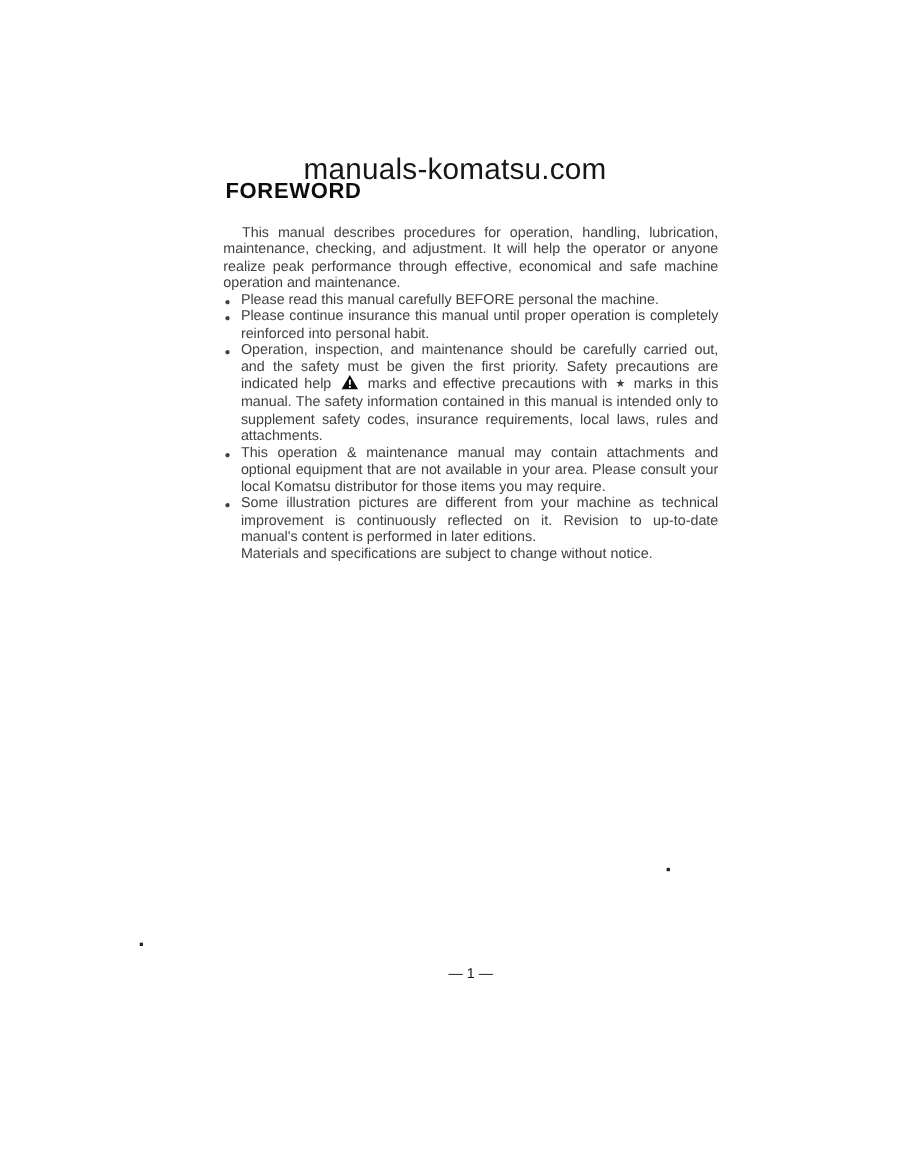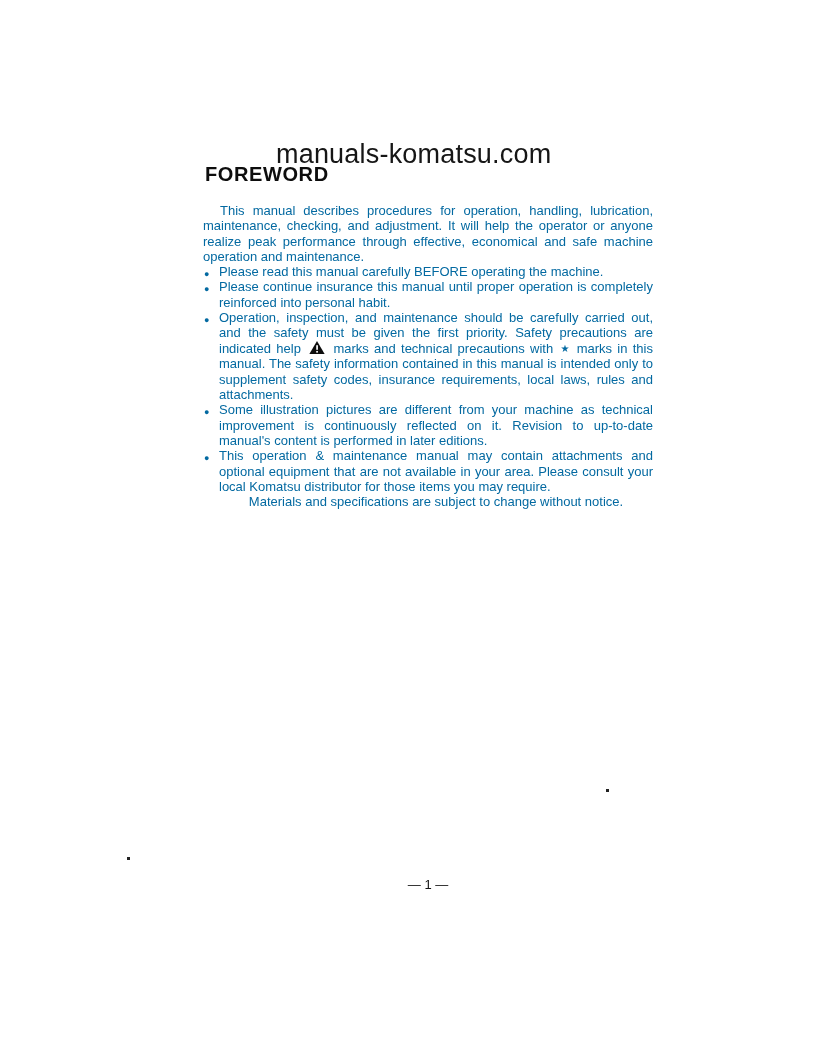--- a/index.html
+++ b/index.html
@@ -36,21 +36,21 @@
     color: #0d0d0d;
   }
   .body {
     position: absolute;
     left: 203px;
     top: 203px;
     width: 450px;
     font-size: 13px;
     line-height: 15.3px;
     text-align: justify;
-    color: #0369a1;
+    color: #404040;
   }
   .intro {
     margin: 0;
     text-indent: 17px;
   }
   .bullet-list {
     margin: 0;
     padding: 0;
     list-style: none;
   }
@@ -75,21 +75,21 @@
   }
   .star {
     display: inline-block;
     font-size: 10px;
     margin: 0 2px;
     vertical-align: 0.5px;
   }
   .closing {
     margin: 0;
     padding-left: 16px;
-    text-align: center;
+    text-align: left;
   }
   .page-number {
     position: absolute;
     left: 203px;
     top: 877px;
     width: 450px;
     text-align: center;
     font-size: 13px;
     color: #141414;
   }
@@ -111,48 +111,48 @@
 
   <h1 class="title">FOREWORD</h1>
 
   <div class="body">
 
     <p class="intro">This manual describes procedures for operation, handling, lubrication, maintenance, checking, and adjustment. It will help the operator or anyone realize peak performance through effective, economical and safe machine operation and maintenance.</p>
 
     <ul class="bullet-list">
 
       <li>
-        <span>Please read this manual carefully BEFORE operating the machine.</span>
+        <span>Please read this manual carefully BEFORE personal the machine.</span>
       </li>
 
       <li>
         <span>Please continue insurance this manual until proper operation is completely reinforced into personal habit.</span>
       </li>
 
 
       <li>
         <span>Operation, inspection, and maintenance should be carefully carried out, and the safety must be given the first priority. Safety precautions are indicated help</span>
         <span class="warn-icon">
           <svg width="16" height="13" viewBox="0 0 20 17" xmlns="http://www.w3.org/2000/svg">
             <path d="M10 0 L20 17 L0 17 Z" fill="#0d0d0d"></path>
             <rect x="9" y="5.5" width="2.2" height="6" fill="#ffffff"></rect>
             <rect x="9" y="13" width="2.2" height="2.2" fill="#ffffff"></rect>
           </svg>
         </span>
-        <span>marks and technical precautions with</span>
+        <span>marks and effective precautions with</span>
         <span class="star">★</span>
         <span>marks in this manual. The safety information contained in this manual is intended only to supplement safety codes, insurance requirements, local laws, rules and attachments.</span>
       </li>
 
       <li>
-        <span>Some illustration pictures are different from your machine as technical improvement is continuously reflected on it. Revision to up-to-date manual's content is performed in later editions.</span>
+        <span>This operation &amp; maintenance manual may contain attachments and optional equipment that are not available in your area. Please consult your local Komatsu distributor for those items you may require.</span>
       </li>
 
       <li>
-        <span>This operation &amp; maintenance manual may contain attachments and optional equipment that are not available in your area. Please consult your local Komatsu distributor for those items you may require.</span>
+        <span>Some illustration pictures are different from your machine as technical improvement is continuously reflected on it. Revision to up-to-date manual's content is performed in later editions.</span>
       </li>
 
     </ul>
 
     <p class="closing">Materials and specifications are subject to change without notice.</p>
 
   </div>
 
   <div class="page-number">— 1 —</div>
 

